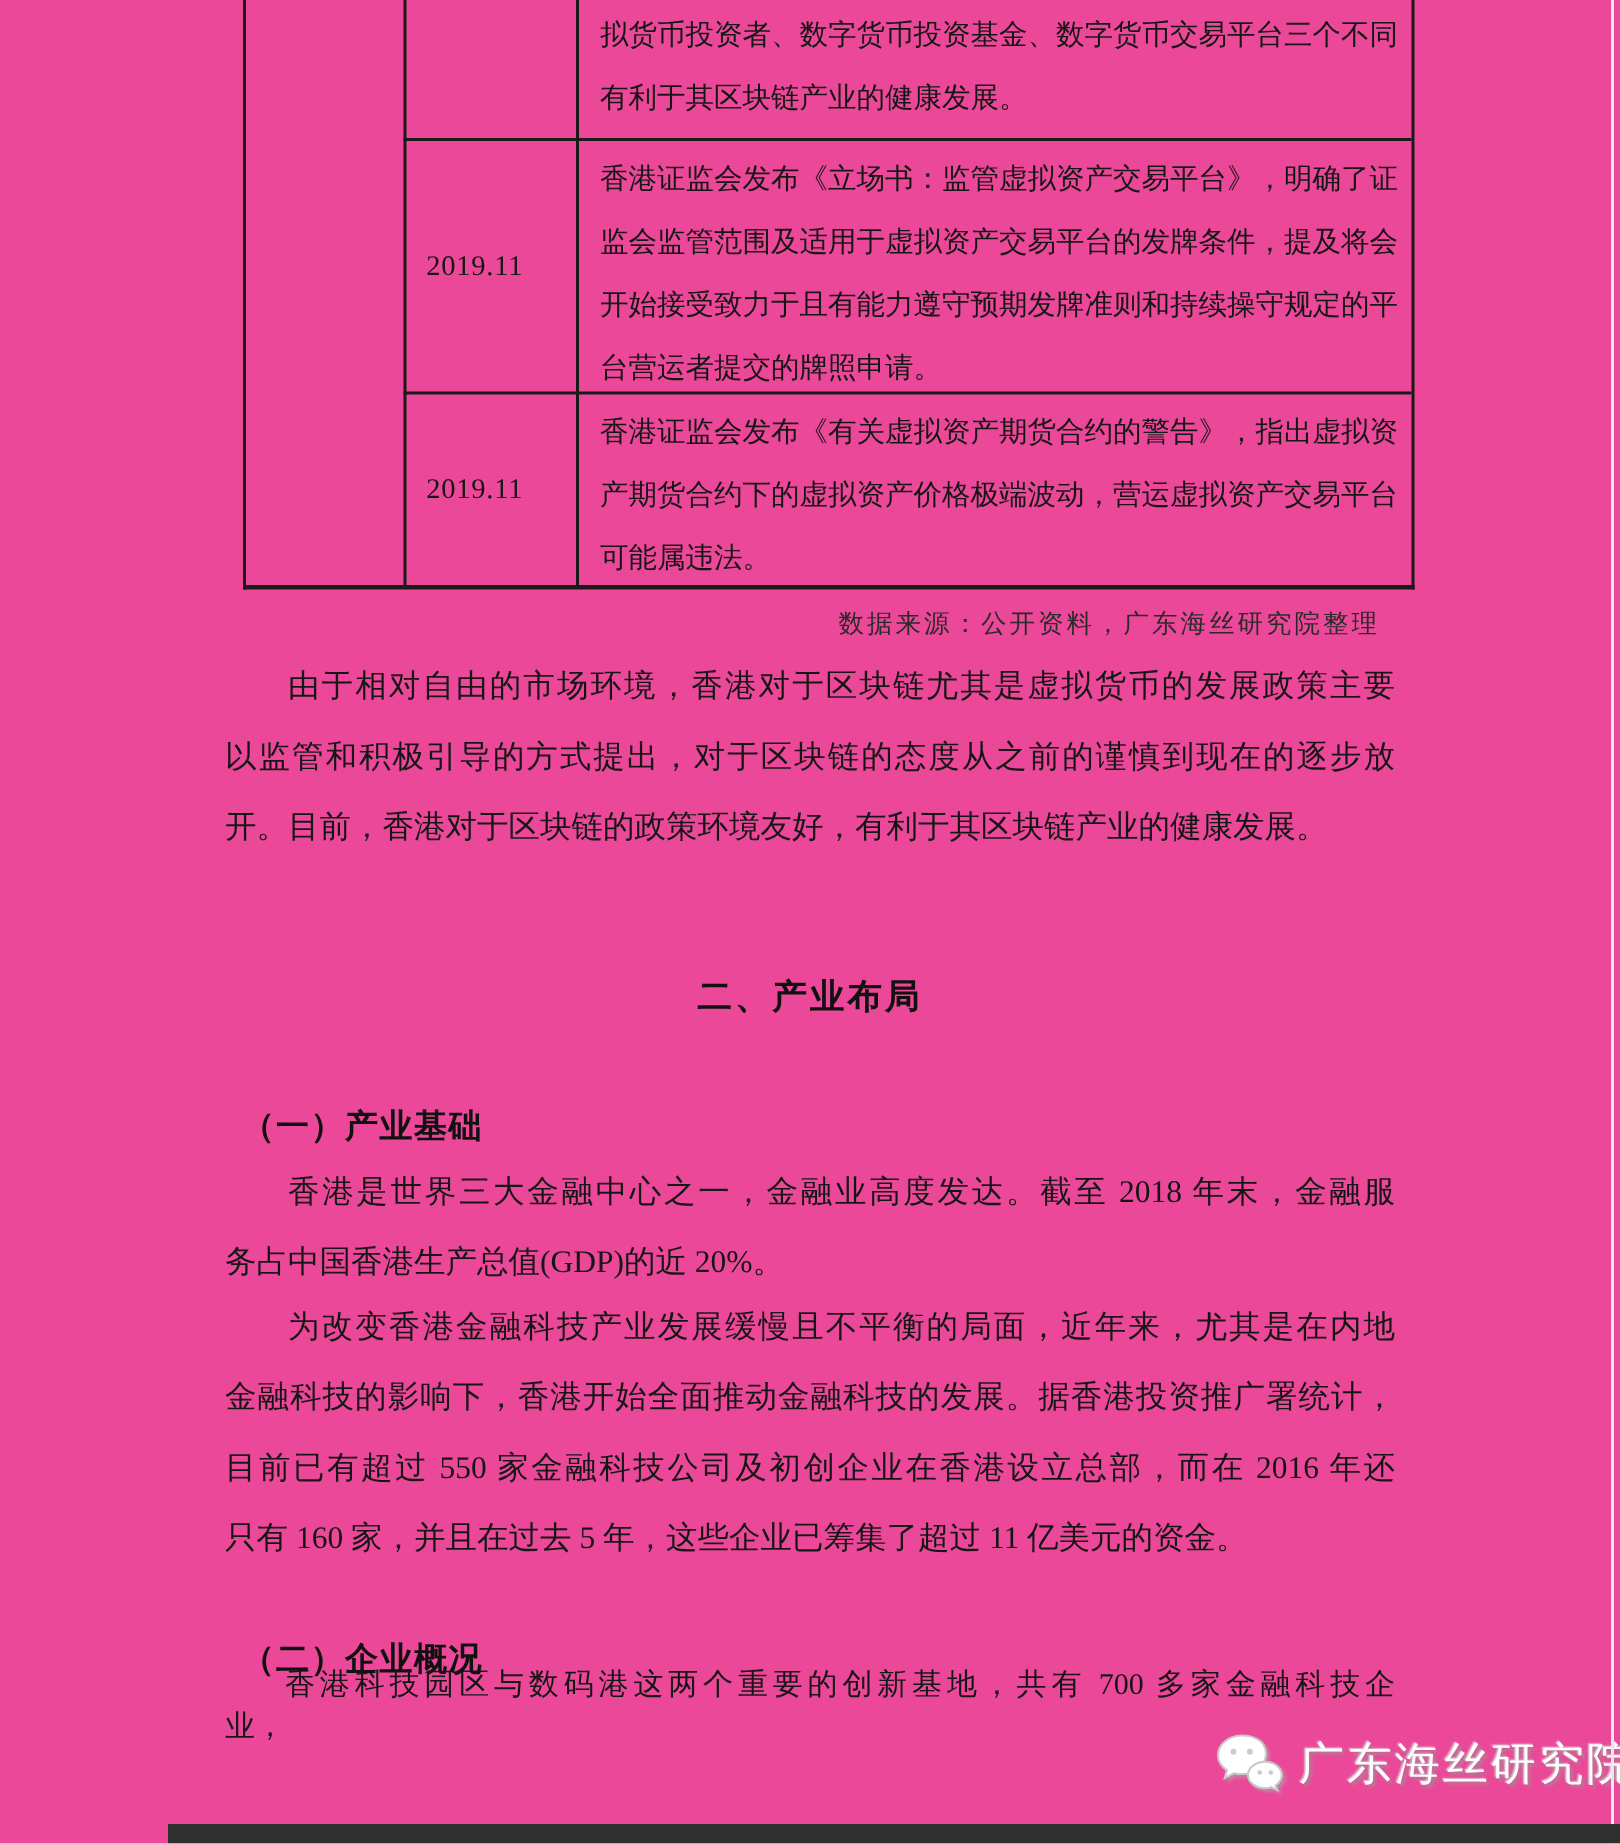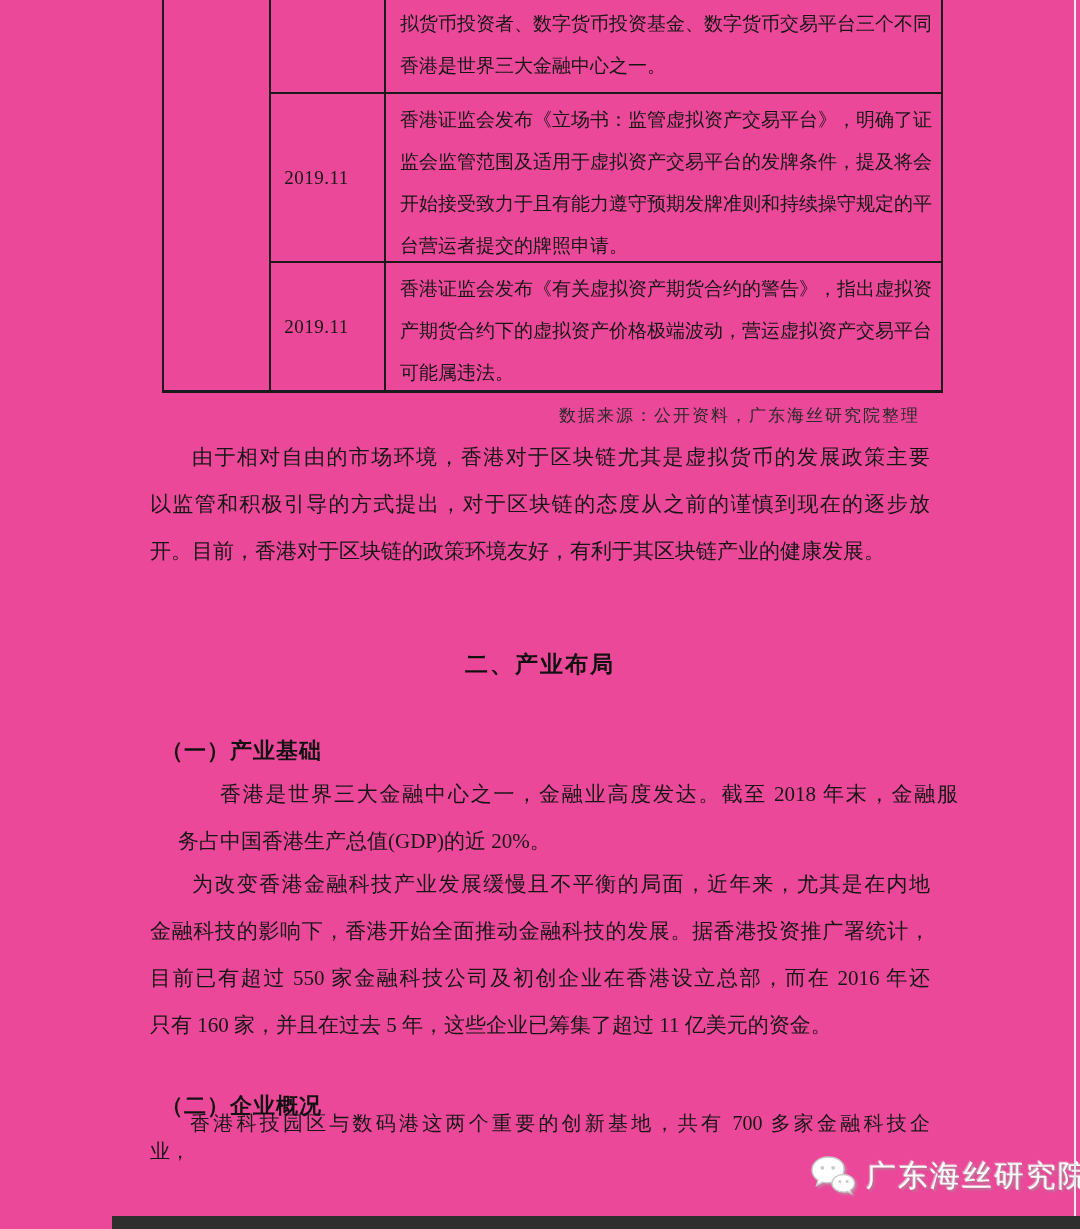--- a/index.html
+++ b/index.html
@@ -32,21 +32,21 @@
   .tline-last{text-align-last:left;}
   
   .source-note{
     position:absolute;top:404px;right:160px;font-size:17px;letter-spacing:2px;color:#2a2a2a;
   }
   
   .para{position:absolute;left:150px;width:780px;font-size:21px;}
   .para .tline{line-height:47px;}
   .para .tline:first-child{text-indent:2em;}
   .p1{top:434px;}
-  .p2{top:771px;margin-left:28px;}
+  .p2{top:771px;}
   .p3{top:861px;}
   .p4{top:1109px;font-size:20px;}
   .p4 .tline{line-height:28px;}
   
   .h-section{
     position:absolute;left:0;width:1080px;top:649px;text-align:center;
     font-family:"Liberation Sans","DejaVu Sans",sans-serif;font-weight:700;font-size:23px;letter-spacing:2px;color:#111;
   }
   .h-sub{
     position:absolute;left:161px;font-family:"Liberation Sans","DejaVu Sans",sans-serif;
@@ -73,21 +73,21 @@
 <div class="page">
 
   <div class="ptable">
     <div class="vline v1"></div>
     <div class="vline v2"></div>
     <div class="hline h1"></div>
     <div class="hline h2"></div>
 
     <div class="content-cell c1">
         <div class="tline">拟货币投资者、数字货币投资基金、数字货币交易平台三个不同</div>
-        <div class="tline tline-last">香港是世界三大金融中心之一。</div>
+        <div class="tline tline-last">有利于其区块链产业的健康发展。</div>
       </div>
 
     <div class="date-cell d2">2019.11</div>
     <div class="content-cell c2">
         <div class="tline">香港证监会发布《立场书：监管虚拟资产交易平台》，明确了证</div>
         <div class="tline">监会监管范围及适用于虚拟资产交易平台的发牌条件，提及将会</div>
         <div class="tline">开始接受致力于且有能力遵守预期发牌准则和持续操守规定的平</div>
         <div class="tline tline-last">台营运者提交的牌照申请。</div>
       </div>
 

